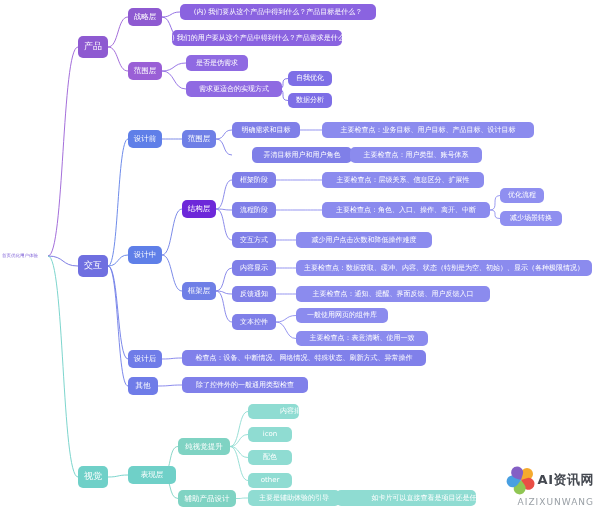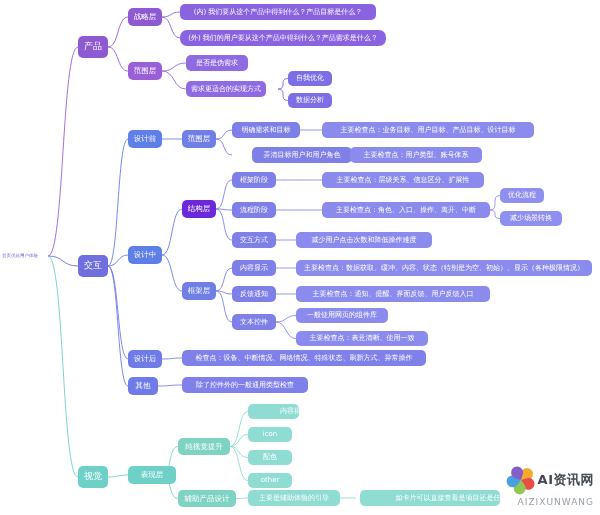--- a/index.html
+++ b/index.html
@@ -116,27 +116,27 @@
       </div>
       <div class="node" style="left: 128px; top: 8px; width: 34px; height: 18px; font-size: 7.5px; background: rgb(142, 90, 209);">
         <span>战略层</span>
       </div>
       <div class="node" style="left: 128px; top: 62px; width: 34px; height: 18px; font-size: 7.5px; background: rgb(154, 95, 214);">
         <span>范围层</span>
       </div>
       <div class="node" style="left: 180px; top: 4px; width: 196px; height: 16px; font-size: 7px; background: rgb(138, 99, 224);">
         <span>(内) 我们要从这个产品中得到什么？产品目标是什么？</span>
       </div>
-      <div class="node" style="left: 180px; top: 30px; width: 206px; height: 16px; font-size: 7px; background: rgb(138, 99, 224); border-radius: 7px;">
+      <div class="node" style="left: 172px; top: 30px; width: 170px; height: 16px; font-size: 7px; background: rgb(138, 99, 224);">
         <span>(外) 我们的用户要从这个产品中得到什么？产品需求是什么？</span>
       </div>
       <div class="node" style="left: 186px; top: 55px; width: 62px; height: 16px; font-size: 7px; background: rgb(143, 106, 226);">
         <span>是否是伪需求</span>
       </div>
-      <div class="node" style="left: 186px; top: 81px; width: 80px; height: 16px; font-size: 7px; background: rgb(143, 106, 226);">
+      <div class="node" style="left: 186px; top: 81px; width: 96px; height: 16px; font-size: 7px; background: rgb(143, 106, 226);">
         <span>需求更适合的实现方式</span>
       </div>
       <div class="node" style="left: 288px; top: 71px; width: 44px; height: 15px; font-size: 7px; background: rgb(125, 110, 230);">
         <span>自我优化</span>
       </div>
       <div class="node" style="left: 288px; top: 93px; width: 44px; height: 15px; font-size: 7px; background: rgb(125, 110, 230);">
         <span>数据分析</span>
       </div>
       <div class="node" style="left: 128px; top: 130px; width: 34px; height: 18px; font-size: 7.5px; background: rgb(95, 127, 232);">
         <span>设计前</span>
@@ -239,21 +239,21 @@
       </div>
       <div class="node" style="left: 248px; top: 450px; width: 44px; height: 15px; font-size: 7px; background: rgb(143, 220, 210);">
         <span>配色</span>
       </div>
       <div class="node" style="left: 248px; top: 473px; width: 44px; height: 15px; font-size: 7px; background: rgb(143, 220, 210);">
         <span>other</span>
       </div>
       <div class="node" style="left: 248px; top: 490px; width: 92px; height: 16px; font-size: 7px; background: rgb(143, 220, 210);">
         <span>主要是辅助体验的引导</span>
       </div>
-      <div class="node" style="left: 360px; top: 490px; width: 140px; height: 16px; font-size: 7px; background: rgb(143, 220, 210); padding-left: 48px;">
+      <div class="node" style="left: 336px; top: 490px; width: 140px; height: 16px; font-size: 7px; background: rgb(143, 220, 210); padding-left: 48px;">
         <span>如卡片可以直接查看是项目还是任务</span>
       </div>
     </div>
 
   <div class="watermark">
     <div class="wm-flower">
         <i style="background: rgb(245, 166, 35); left: 7px; top: 7px; transform-origin: 50% 50%; transform: rotate(0deg) translate(6px, -6px);"></i>
         <i style="background: rgb(232, 69, 60); left: 7px; top: 7px; transform-origin: 50% 50%; transform: rotate(72deg) translate(6px, -6px);"></i>
         <i style="background: rgb(139, 195, 74); left: 7px; top: 7px; transform-origin: 50% 50%; transform: rotate(144deg) translate(6px, -6px);"></i>
         <i style="background: rgb(63, 154, 224); left: 7px; top: 7px; transform-origin: 50% 50%; transform: rotate(216deg) translate(6px, -6px);"></i>

